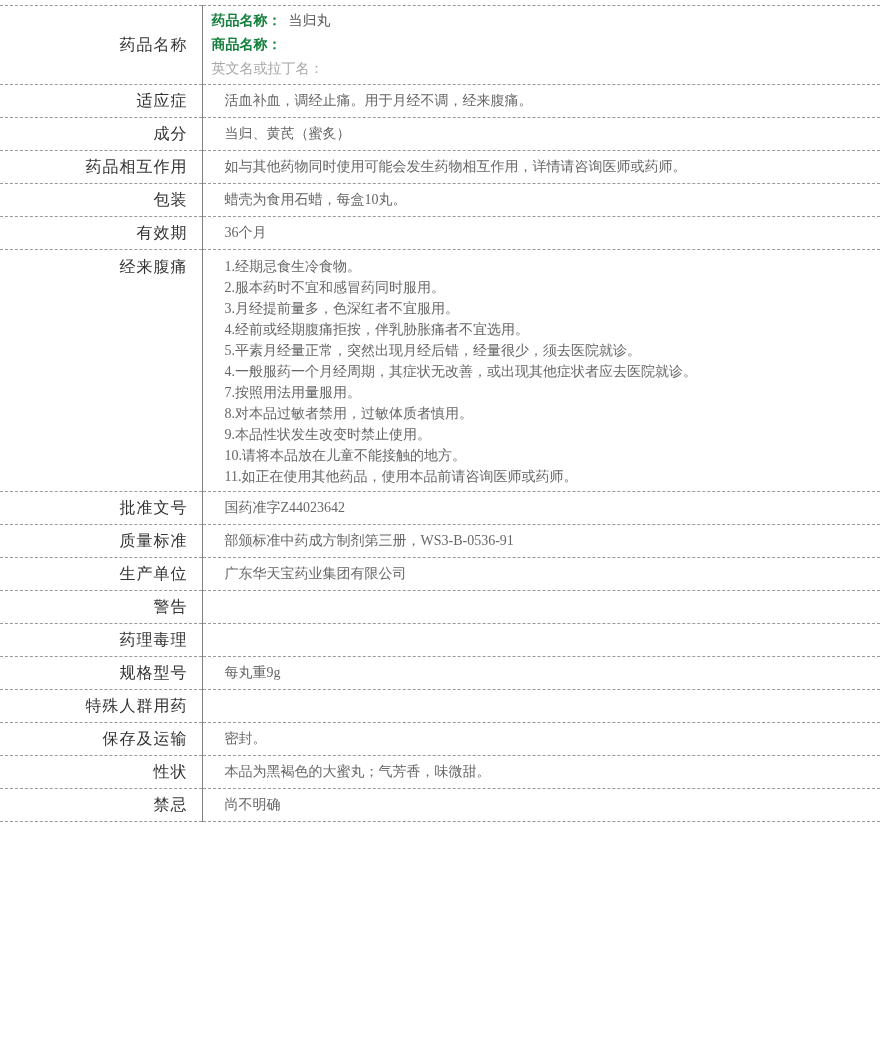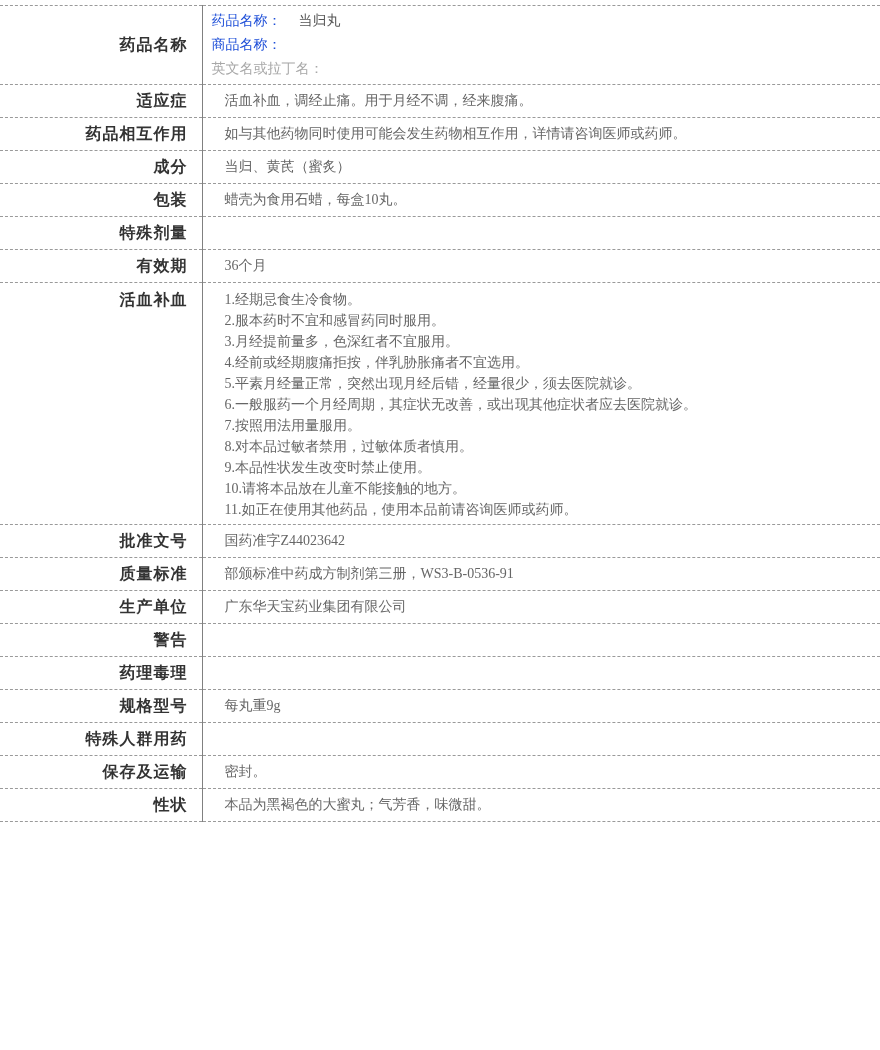--- a/index.html
+++ b/index.html
@@ -24,42 +24,42 @@
   td {
     padding: 0;
     border-bottom: 1px dashed #9a9a9a;
     vertical-align: middle;
     overflow: hidden;
   }
   td.lbl {
     border-right: 1px solid #808080;
     text-align: right;
     padding-right: 14px;
-    font-weight: bold;
+    font-weight: normal;
     font-size: 16px;
     letter-spacing: 1px;
     color: #333333;
     white-space: nowrap;
   }
   td.val {
     font-size: 14px;
     color: #666666;
     padding-left: 22px;
   }
   tr.single { height: 33px; }
   tr.name-row { height: 79px; }
   tr.notes-row { height: 242px; }
   td.name-cell {
     padding-left: 9px;
     line-height: 24px;
     font-size: 14px;
   }
-  .prefix { color: #1d4ed8; }
+  .prefix { color: #15803d; font-weight: bold; }
   .prefix-light { color: #a8a8a8; }
-  .name-val { color: #555555; margin-left: 17px; }
+  .name-val { color: #555555; margin-left: 7px; }
   td.notes-cell {
     vertical-align: top;
     padding: 6px 10px 0 22px;
     line-height: 21px;
   }
   td.lbl.top {
     vertical-align: top;
     padding-top: 7px;
   }
 </style>
@@ -81,54 +81,50 @@
         <div><span class="prefix-light">英文名或拉丁名：</span></div>
       </td>
     </tr>
 
     <tr class="single">
       <td class="lbl">适应症</td>
       <td class="val">活血补血，调经止痛。用于月经不调，经来腹痛。</td>
     </tr>
 
     <tr class="single">
-      <td class="lbl">药品相互作用</td>
-      <td class="val">如与其他药物同时使用可能会发生药物相互作用，详情请咨询医师或药师。</td>
+      <td class="lbl">成分</td>
+      <td class="val">当归、黄芪（蜜炙）</td>
     </tr>
 
     <tr class="single">
-      <td class="lbl">成分</td>
-      <td class="val">当归、黄芪（蜜炙）</td>
+      <td class="lbl">药品相互作用</td>
+      <td class="val">如与其他药物同时使用可能会发生药物相互作用，详情请咨询医师或药师。</td>
     </tr>
 
     <tr class="single">
       <td class="lbl">包装</td>
       <td class="val">蜡壳为食用石蜡，每盒10丸。</td>
     </tr>
 
-    <tr class="single">
-      <td class="lbl">特殊剂量</td>
-      <td class="val"></td>
-    </tr>
 
     <tr class="single">
       <td class="lbl">有效期</td>
       <td class="val">36个月</td>
     </tr>
 
 
     <tr class="notes-row">
-      <td class="lbl top">活血补血</td>
+      <td class="lbl top">经来腹痛</td>
       <td class="val notes-cell">
         <div>1.经期忌食生冷食物。</div>
         <div>2.服本药时不宜和感冒药同时服用。</div>
         <div>3.月经提前量多，色深红者不宜服用。</div>
         <div>4.经前或经期腹痛拒按，伴乳胁胀痛者不宜选用。</div>
         <div>5.平素月经量正常，突然出现月经后错，经量很少，须去医院就诊。</div>
-        <div>6.一般服药一个月经周期，其症状无改善，或出现其他症状者应去医院就诊。</div>
+        <div>4.一般服药一个月经周期，其症状无改善，或出现其他症状者应去医院就诊。</div>
         <div>7.按照用法用量服用。</div>
         <div>8.对本品过敏者禁用，过敏体质者慎用。</div>
         <div>9.本品性状发生改变时禁止使用。</div>
         <div>10.请将本品放在儿童不能接触的地方。</div>
         <div>11.如正在使用其他药品，使用本品前请咨询医师或药师。</div>
       </td>
     </tr>
 
     <tr class="single">
       <td class="lbl">批准文号</td>
@@ -169,15 +165,19 @@
       <td class="lbl">保存及运输</td>
       <td class="val">密封。</td>
     </tr>
 
     <tr class="single">
       <td class="lbl">性状</td>
       <td class="val">本品为黑褐色的大蜜丸；气芳香，味微甜。</td>
     </tr>
 
 
+    <tr class="single">
+      <td class="lbl">禁忌</td>
+      <td class="val">尚不明确</td>
+    </tr>
 
   </tbody>
 </table>
 
 </body></html>

